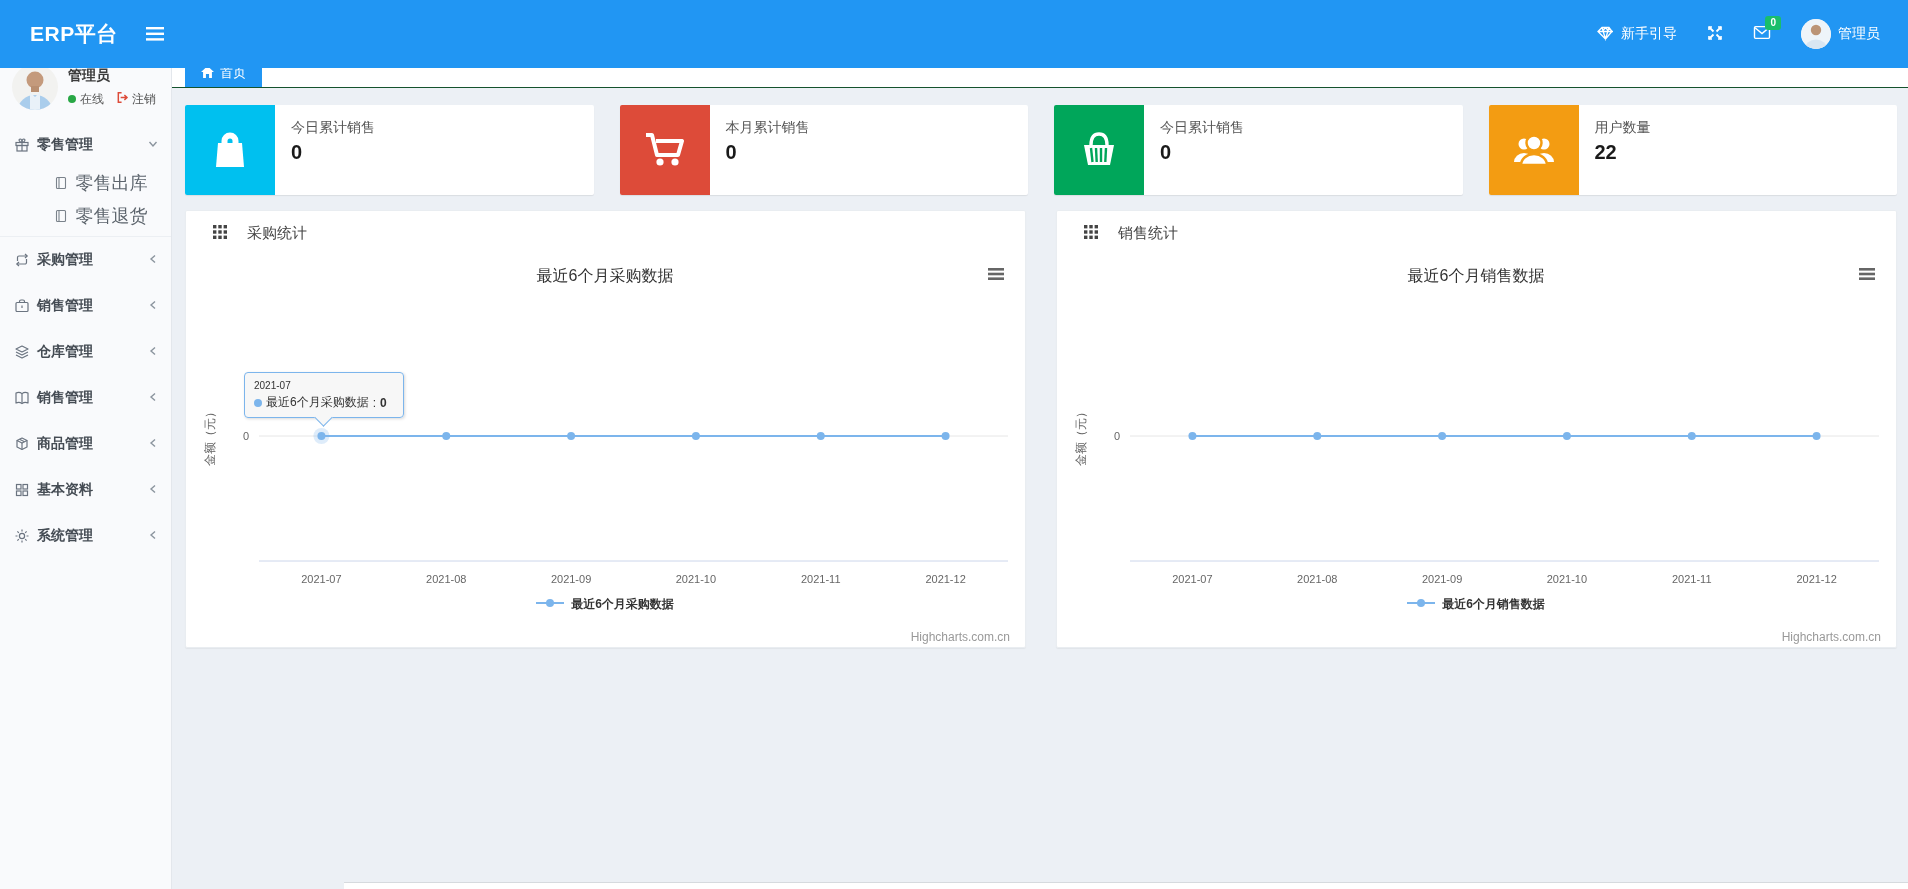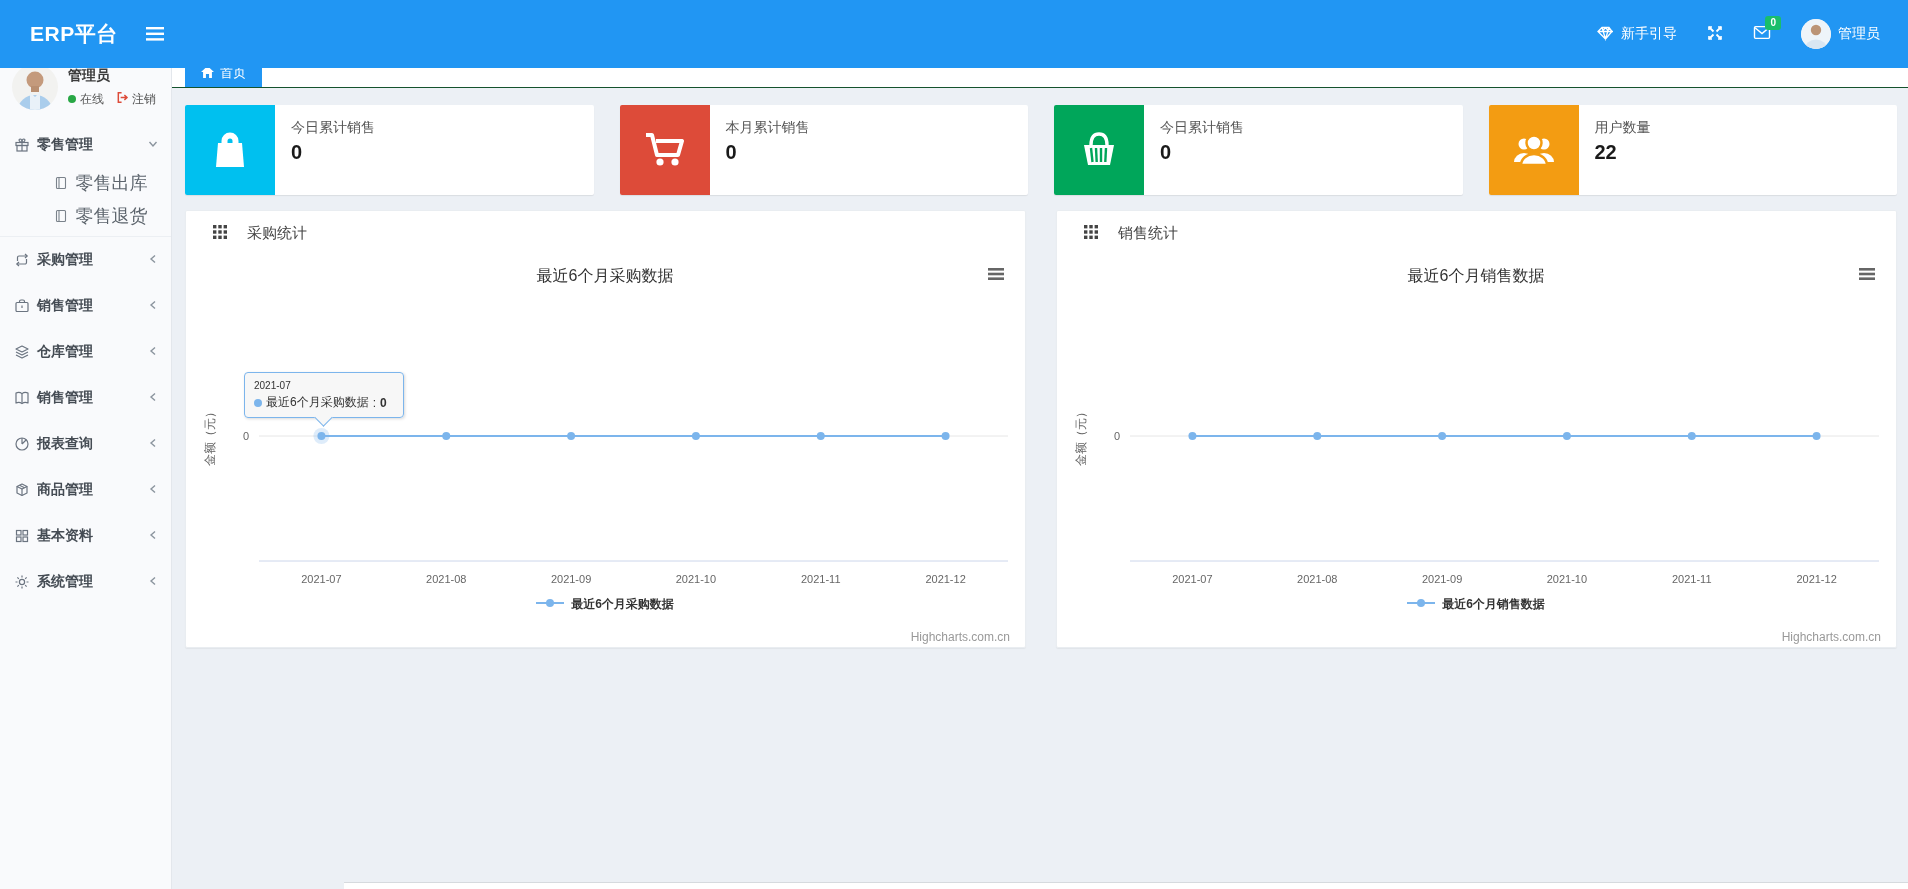--- a/index.html
+++ b/index.html
@@ -234,32 +234,20 @@
             <line x1="8" y1="3.6" x2="8" y2="13.6"></line>
           </svg>
       </span>
       <span>销售管理</span>
       <span class="chev"><svg width="12" height="12" viewBox="0 0 12 12" fill="none" stroke="#8b949e" stroke-width="1.4">
             <polyline points="8,2.5 4,6 8,9.5"></polyline>
           </svg></span>
     </li>
     <li class="menu-item spaced">
       <span class="sicon">
-        <svg width="16" height="16" viewBox="0 0 16 16" fill="none" stroke="#6b7480" stroke-width="1.2">
-            <circle cx="8" cy="8" r="6"></circle>
-            <path d="M8 8V2M8 8l4.3-4.2"></path>
-          </svg>
-      </span>
-      <span>报表查询</span>
-      <span class="chev"><svg width="12" height="12" viewBox="0 0 12 12" fill="none" stroke="#8b949e" stroke-width="1.4">
-            <polyline points="8,2.5 4,6 8,9.5"></polyline>
-          </svg></span>
-    </li>
-    <li class="menu-item spaced">
-      <span class="sicon">
         <svg width="16" height="16" viewBox="0 0 16 16" fill="none" stroke="#6b7480" stroke-width="1.2" stroke-linejoin="round">
             <path d="M8 2 13 4.5 8 7 3 4.5z"></path>
             <path d="M3 4.5V11l5 2.5 5-2.5V4.5"></path>
             <path d="M8 7v6.5"></path>
             <path d="M5.5 3.2 10.5 5.7"></path>
           </svg>
       </span>
       <span>商品管理</span>
       <span class="chev"><svg width="12" height="12" viewBox="0 0 12 12" fill="none" stroke="#8b949e" stroke-width="1.4">
             <polyline points="8,2.5 4,6 8,9.5"></polyline>

